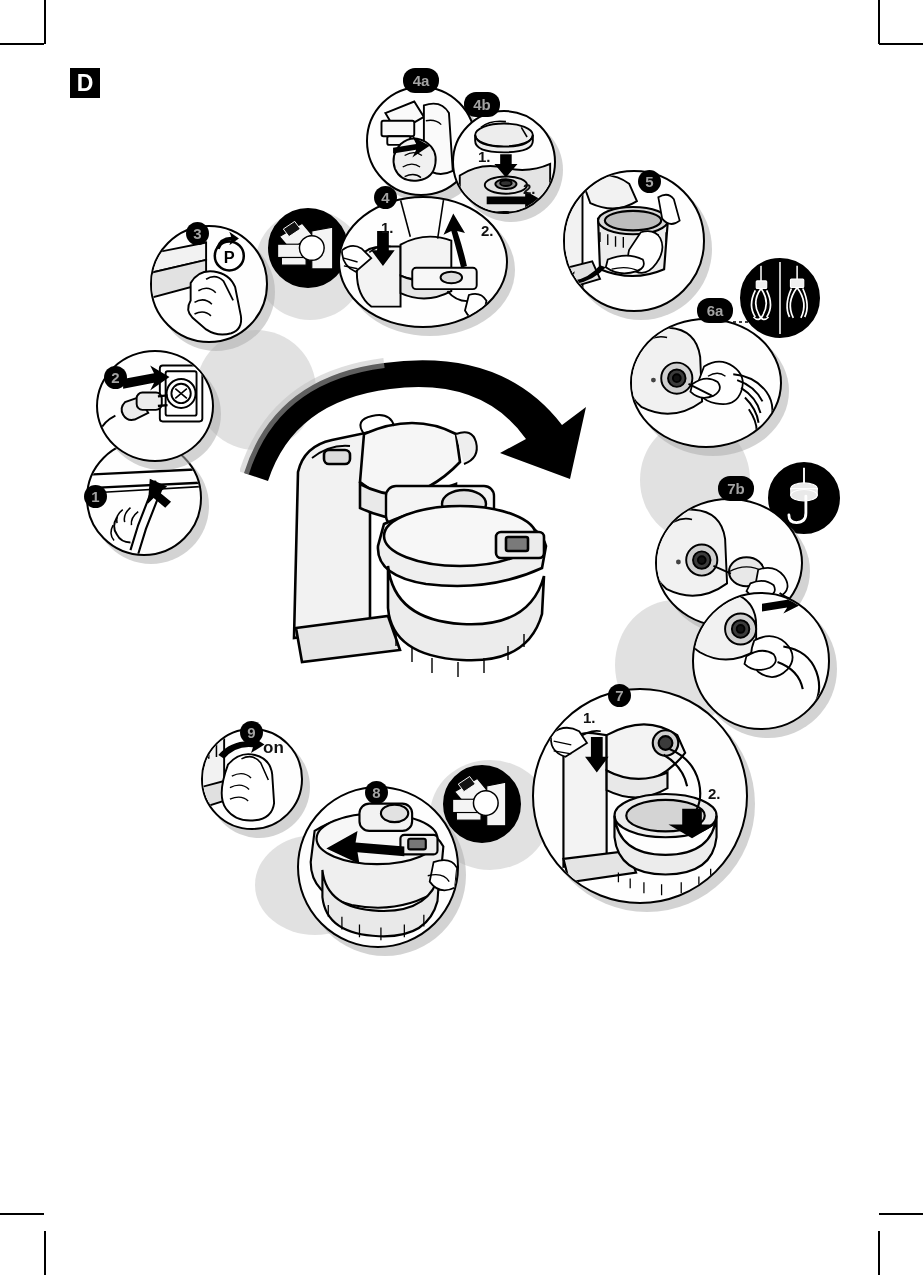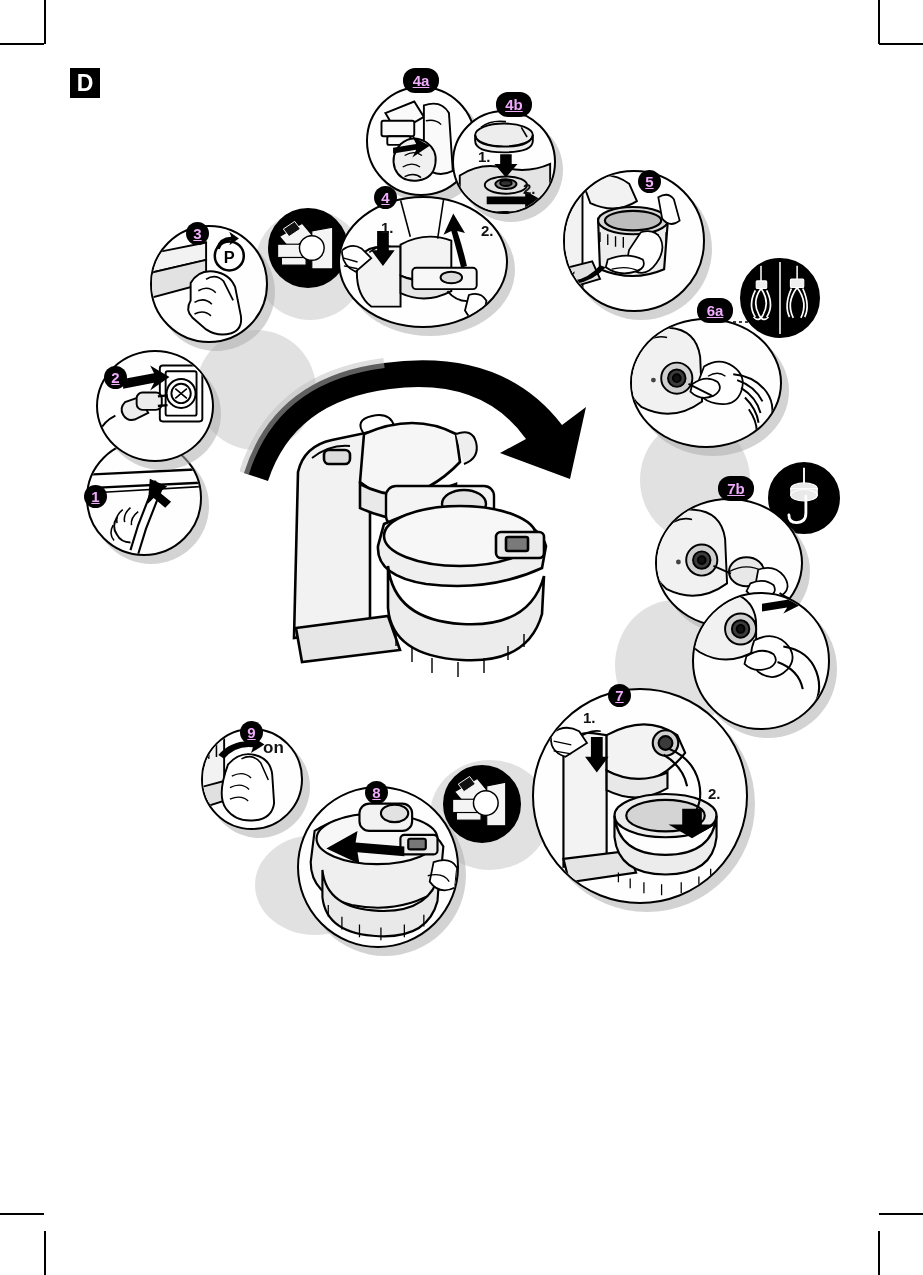--- a/index.html
+++ b/index.html
@@ -23,23 +23,23 @@
   
   .panel{position:absolute;border-radius:50%;background:#fefefe;
       border:2.2px solid #000;box-sizing:border-box;overflow:hidden;
       box-shadow:7px 8px 0 0 rgba(175,175,175,.55);}
   .panel.dark{background:#000;border-color:#000;box-shadow:none;}
 
   
   .halo{position:absolute;border-radius:50%;background:#c9c9c9;opacity:.55;}
 
   
-  .badge{position:absolute;background:#000;color:#f0abfc;border-radius:50%;
+  .badge{position:absolute;background:#000;color:#a3a3a3;border-radius:50%;
       font-weight:bold;text-align:center;z-index:30;
-      display:flex;align-items:center;justify-content:center;line-height:1;text-decoration:underline;}
+      display:flex;align-items:center;justify-content:center;line-height:1;}
   .badge.round{width:23px;height:23px;font-size:15px;}
   .badge.pill{width:36px;height:25px;border-radius:12px;font-size:15px;}
 
   
   .sublabel{position:absolute;font-size:15px;font-weight:bold;color:#111;z-index:25;}
   .sublabel.big{font-size:17px;}
 
   
   .art{position:absolute;left:0;top:0;width:100%;height:100%;}
   .art svg{width:100%;height:100%;display:block;}
@@ -193,21 +193,21 @@
           <path d="M6 66 q22 -14 46 -8 q26 6 48 -4 l0 50 l-94 0 Z"></path>
           <ellipse cx="54" cy="76" rx="22" ry="9"></ellipse>
           <ellipse cx="54" cy="75" rx="11" ry="5" fill="#8d8d8d"></ellipse>
           <ellipse cx="54" cy="74" rx="6" ry="3" fill="#333"></ellipse>
         </g>
         <path d="M48 44 L60 44 L60 54 L66 54 L54 68 L42 54 L48 54 Z" fill="#000"></path>
         <path d="M34 88 L74 88 L74 82 L92 92 L74 102 L74 96 L34 96 Z" fill="#000"></path>
       </svg>
     </div>
   </div>
-  <div class="badge pill" style="left:496px;top:92px;">4b</div>
+  <div class="badge pill" style="left:464px;top:92px;">4b</div>
   <div class="sublabel" style="left:478px;top:148px;">1.</div>
   <div class="sublabel" style="left:523px;top:180px;">2.</div>
 
   <div class="panel" style="left:338px;top:196px;width:170px;height:132px;border-radius:50%;">
     <div class="art">
       <svg viewBox="0 0 170 132" preserveAspectRatio="none">
         <g fill="#f3f3f3" stroke="#000" stroke-width="2">
           <path d="M18 66 q6 -16 26 -16 l18 0 l0 62 l-30 0 q-18 -14 -14 -46 Z"></path>
           <path d="M62 48 q26 -14 52 -4 l0 34 q-26 12 -52 2 Z"></path>
           <path d="M62 80 q26 12 52 -2 l0 18 q-26 14 -52 2 Z" fill="#e6e6e6"></path>

